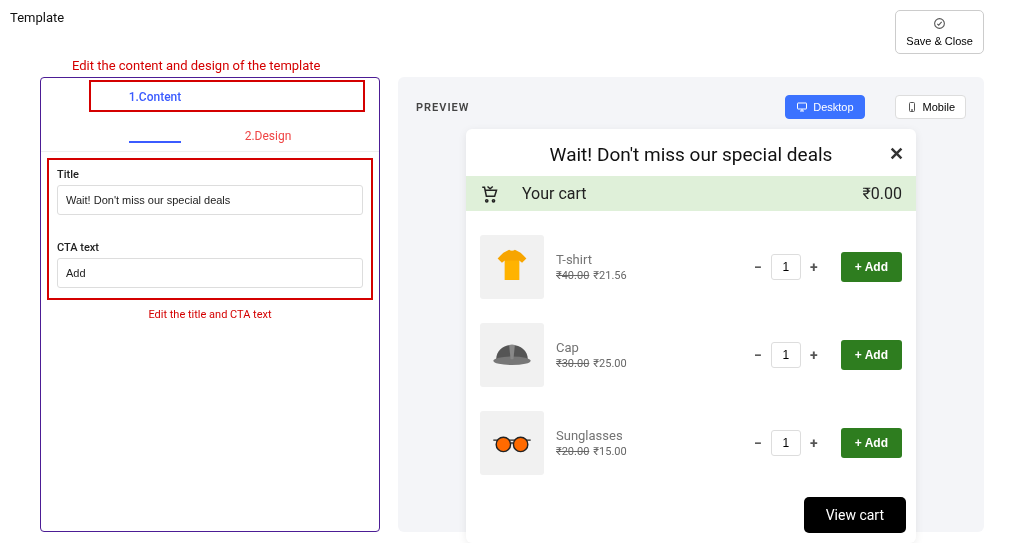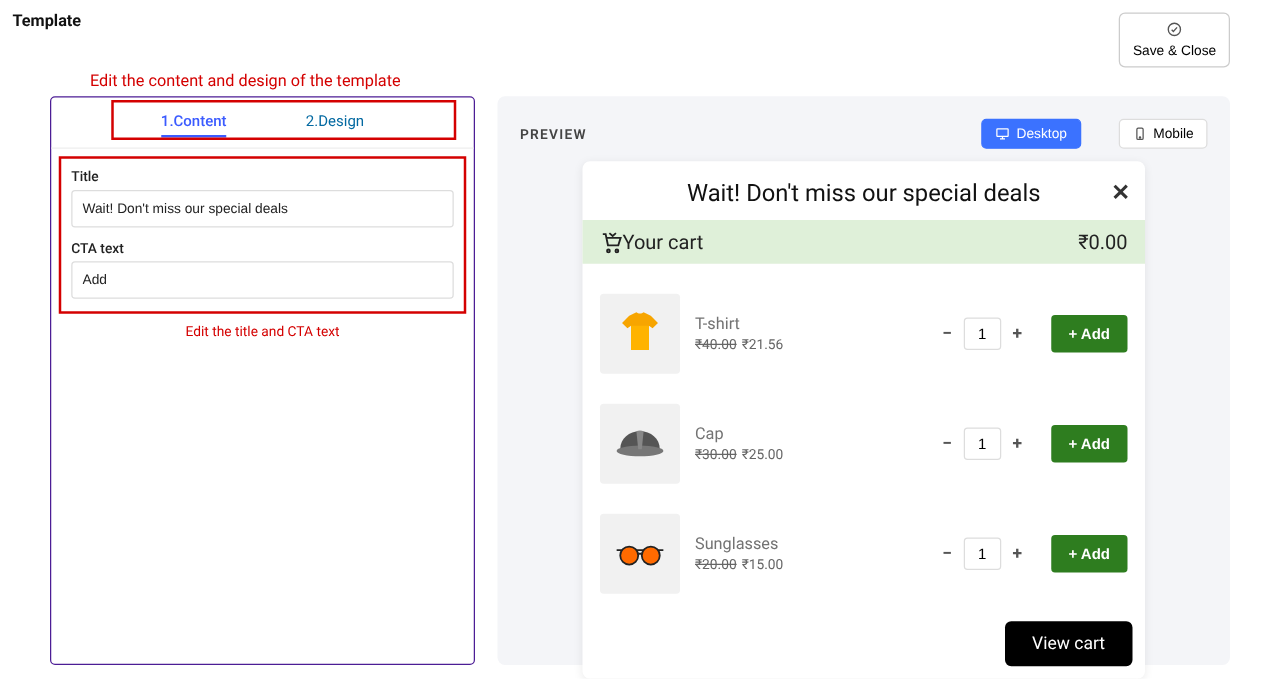--- a/index.html
+++ b/index.html
@@ -1,49 +1,49 @@
 <!DOCTYPE html>
 <html><head>
 <meta charset="utf-8">
 <style>
   * { box-sizing: border-box; margin: 0; padding: 0; }
   body { font-family: -apple-system, BlinkMacSystemFont, "Segoe UI", Roboto, Arial, sans-serif; background:#fff; color:#111; width:1024px; height:543px; overflow:hidden; }
   .header-row { display:flex; justify-content:space-between; align-items:flex-start; padding:10px 40px 0 10px; }
-  .page-title { font-weight:700; font-size:13px; }
+  .page-title { font-weight:400; font-size:13px; }
   .save-close { border:1px solid #ccc; border-radius:5px; padding:6px 10px; font-size:11px; display:flex; align-items:center; gap:5px; background:#fff; cursor:pointer;flex-direction:column; }
   .save-close svg { width:13px; height:13px; }
   .hint1 { color:#d40000; font-size:13px; margin-left:72px; margin-top:4px; }
   .hint2 { color:#d40000; font-size:11px; text-align:center; margin-top:8px; }
 
   .columns { display:flex; gap:18px; padding:4px 40px 0 40px; }
   .left-panel { width:340px; border:1px solid #4c1d95; border-radius:4px; background:#fff; height:455px; }
   .right-panel { flex:1; background:#f4f5f8; border-radius:6px; height:455px; padding:18px; position:relative; }
 
   .tabs-wrap { position:relative; padding:6px 0 0 0; }
   .tabs-border { position:absolute; top:2px; left:48px; width:276px; height:32px; border:2px solid #d40000; pointer-events:none; }
   .tabs { display:flex; justify-content:space-around; font-size:12px; padding:6px 56px 8px 56px; border-bottom:1px solid #eee; }
   .tab-content { color:#3b5bff; font-weight:500; border-bottom:2px solid #3b5bff; padding-bottom:4px; }
-  .tab-design { color:#0369a1; }
+  .tab-design { color:#ef4444;margin-top:39px; }
 
   .form-box { border:2px solid #d40000; margin:6px 6px 0 6px; padding:6px 8px 10px 8px; }
   .fld-label { font-size:11px; color:#222; margin:2px 0 4px 0; font-weight:500; }
   .fld-input { width:100%; border:1px solid #ddd; border-radius:3px; font-size:11px; padding:8px; color:#222; }
 
   .preview-head { display:flex; justify-content:space-between; align-items:center; margin-bottom:10px; }
   .preview-label { font-size:11px; letter-spacing:1px; color:#444; font-weight:600; }
   .view-switch { display:flex; gap:6px; }
   .vs-btn { display:flex; align-items:center; gap:5px; font-size:11px; padding:5px 10px; border-radius:4px; border:1px solid #ddd; background:#fff; cursor:pointer;margin-left:24px; }
   .vs-btn.active { background:#3b72ff; color:#fff; border-color:#3b72ff; }
   .vs-btn svg { width:12px; height:12px; }
 
   .popup { background:#fff; border-radius:6px; width:450px; margin:0 auto; box-shadow:0 2px 8px rgba(0,0,0,0.08); position:relative; padding-bottom:56px; }
   .popup-title { text-align:center; font-size:19px; padding:14px 6px 10px 6px; font-weight:400; color:#111; }
   .popup-close { position:absolute; right:12px; top:14px; font-size:18px; font-weight:700; color:#333; cursor:pointer; }
   .cart-bar { background:#dff0d9; display:flex; align-items:center; justify-content:space-between; padding:8px 14px; font-size:16px; color:#222; }
-  .cart-left { display:flex; align-items:center; gap:0; }
+  .cart-left { display:flex; align-items:center; gap:24px; }
   .cart-bar svg { width:18px; height:18px; }
   .cart-total { font-size:16px; }
 
   .items { padding:12px 14px 0 14px; }
   .item { display:flex; align-items:center; gap:12px; padding:12px 0; }
   .thumb { width:64px; height:64px; background:#f1f1f1; border-radius:3px; display:flex; align-items:center; justify-content:center; }
   .thumb svg { width:46px; height:46px; }
   .item-info { flex:1; }
   .item-name { font-size:13px; color:#737373; }
   .price-row { font-size:11px; color:#666; margin-top:2px; }
@@ -76,21 +76,21 @@
     <div class="tabs-wrap">
       <div class="tabs-border"></div>
       <div class="tabs">
         <div class="tab-content">1.Content</div>
         <div class="tab-design">2.Design</div>
       </div>
     </div>
     <div class="form-box">
       <div class="fld-label">Title</div>
       <input class="fld-input" value="Wait! Don't miss our special deals" style="">
-      <div class="fld-label" style="margin-top:10px">CTA text</div>
+      <div class="fld-label" style="margin-top:26px">CTA text</div>
       <input class="fld-input" value="Add" style="">
     </div>
     <div class="hint2">Edit the title and CTA text</div>
   </div>
 
   <div class="right-panel">
     <div class="preview-head">
       <div class="preview-label">PREVIEW</div>
       <div class="view-switch">
         <button class="vs-btn active">

